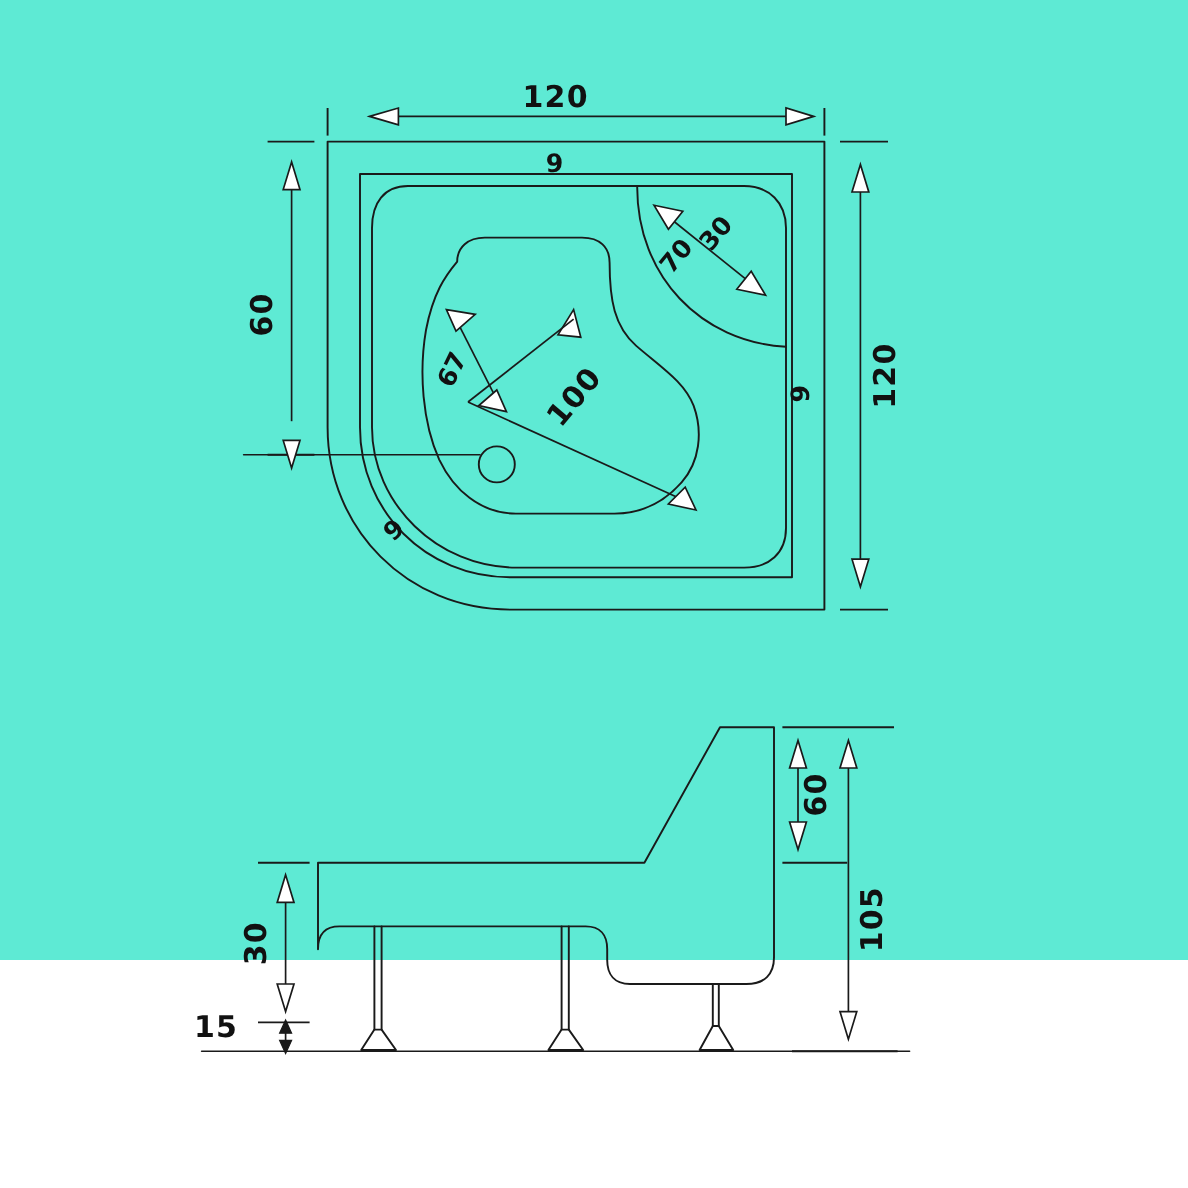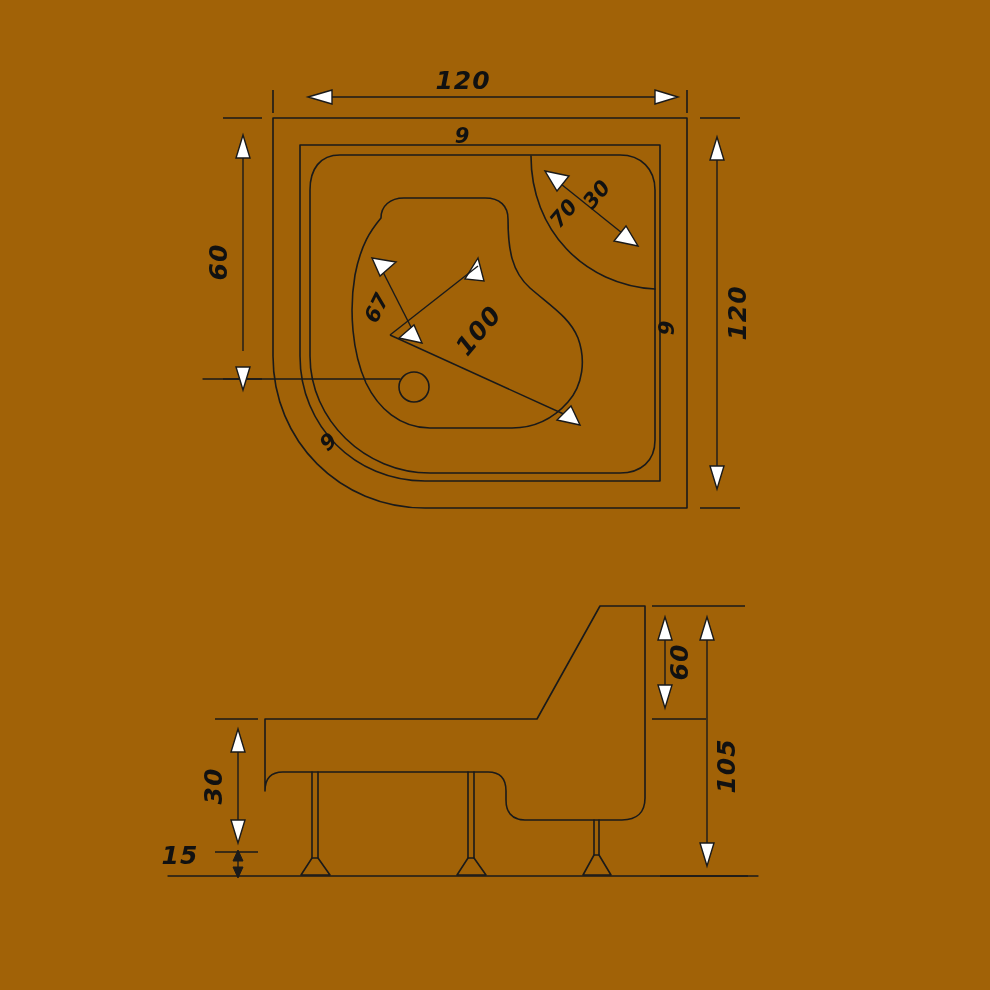--- a/index.html
+++ b/index.html
@@ -9,23 +9,22 @@
   }
   body {
     width: 990px;
     height: 990px;
     font-family: "Liberation Sans", sans-serif;
     overflow: hidden;
   }
   #drawing-root {
     position: relative;
     width: 990px;
-    height: 990px;
-    background: #a16207;
-    font-style: italic;
+    height: 800px;
+    background: #5eead4;
   }
   svg#technical-drawing {
     display: block;
     width: 990px;
     height: 990px;
   }
   .obj-line {
     fill: none;
     stroke: #1a1a1a;
     stroke-width: 1.6;

